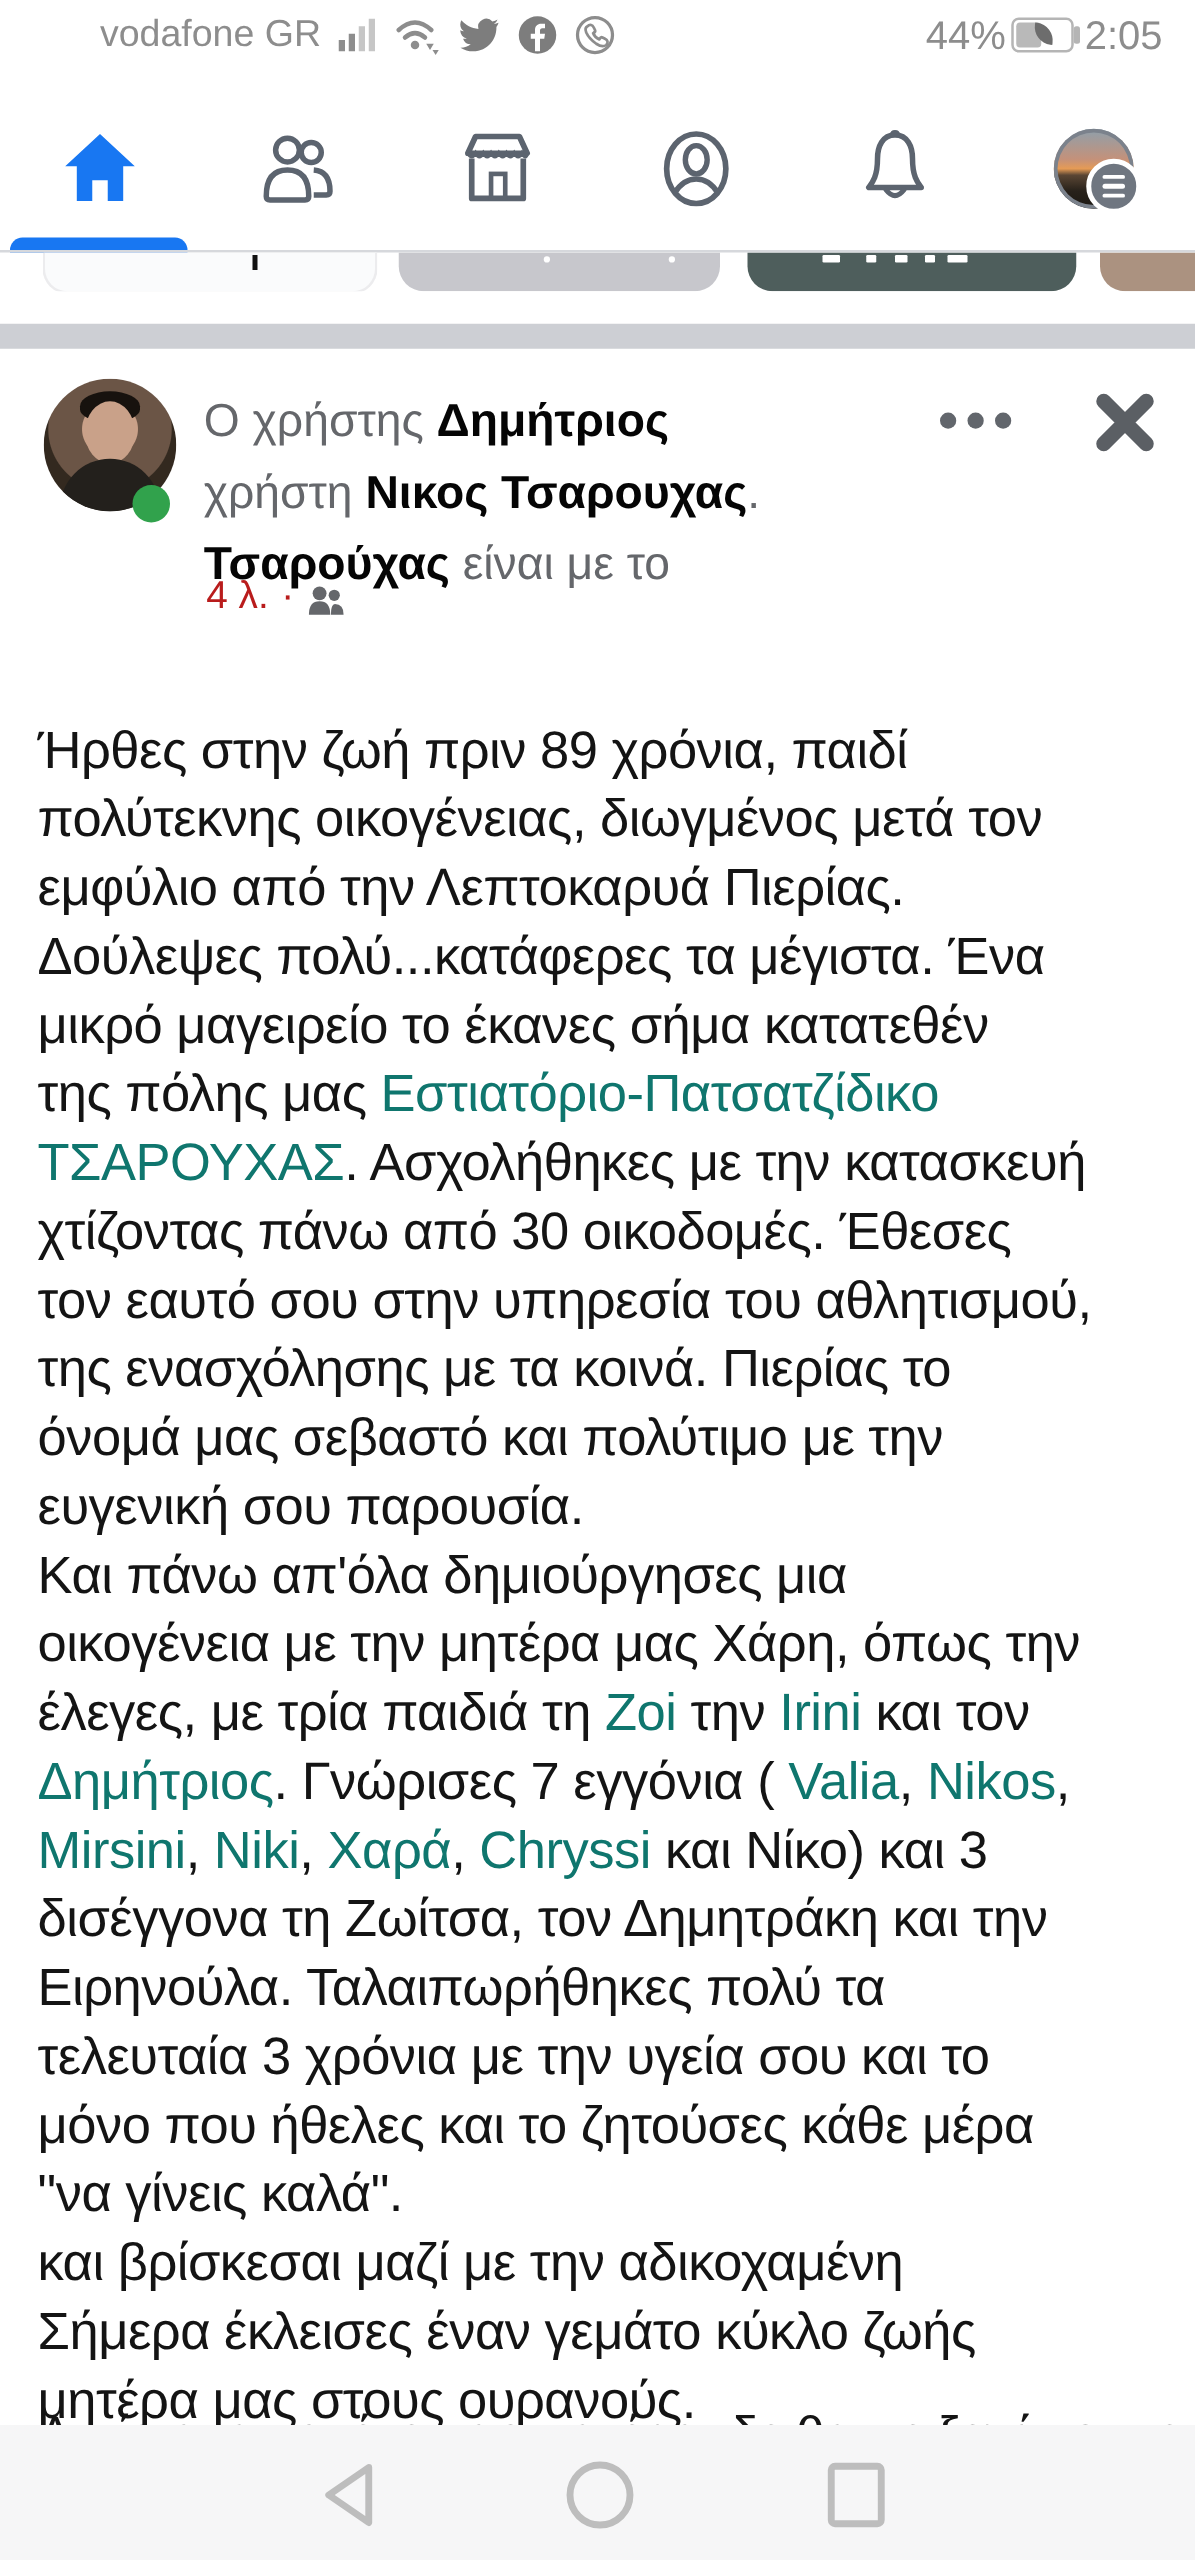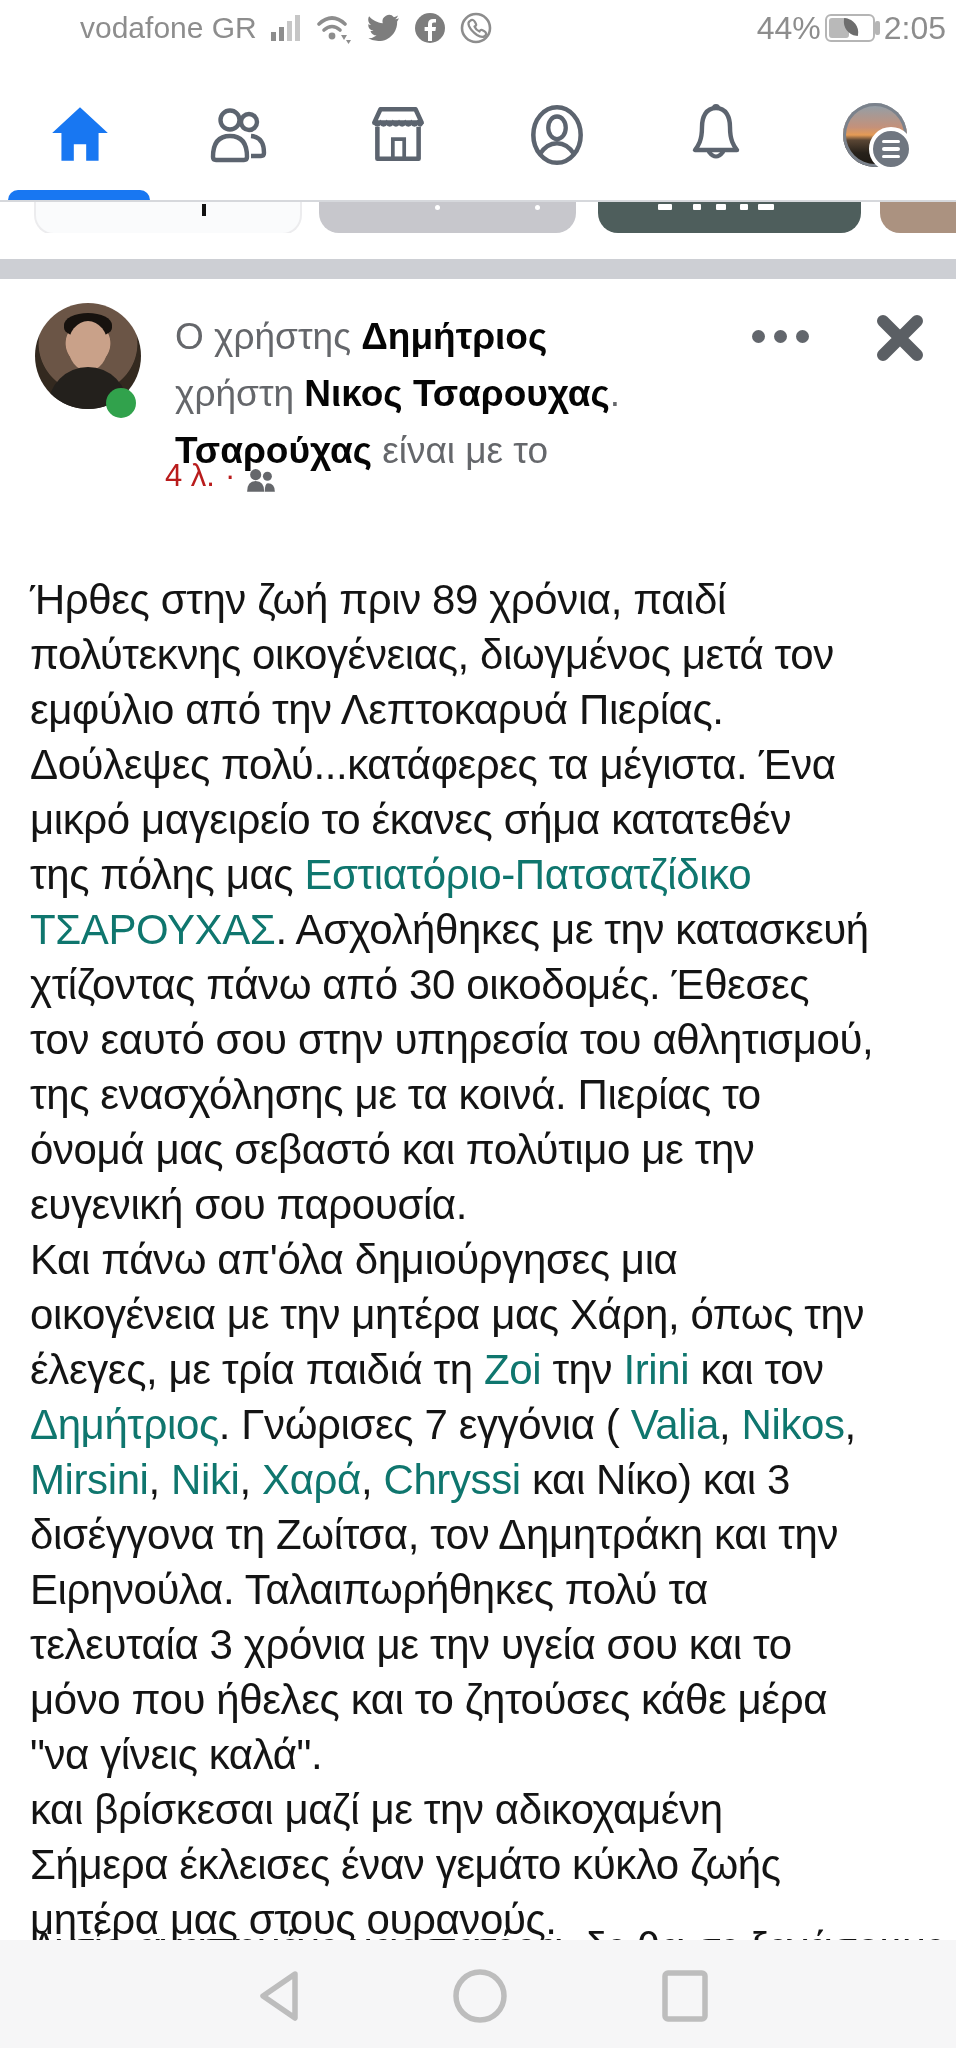--- a/index.html
+++ b/index.html
@@ -2,21 +2,21 @@
 <html><head>
 <meta charset="utf-8">
 <style>
   html,body{margin:0;padding:0;background:#e9e9e9;}
   .screen{position:relative;width:956px;height:2048px;background:#ffffff;overflow:hidden;
           font-family:"Liberation Sans",sans-serif;-webkit-font-smoothing:antialiased;}
   
   .statusbar{position:absolute;left:0;top:0;width:956px;height:56px;background:#fff;}
   .sb-left{position:absolute;left:80px;top:0;height:56px;display:flex;align-items:center;gap:12px;}
   .sb-carrier{font-size:30px;color:#8d8d8d;}
-  .sb-right{position:absolute;right:10px;top:0;height:56px;display:flex;align-items:center;gap:4px;}
+  .sb-right{position:absolute;right:26px;top:0;height:56px;display:flex;align-items:center;gap:4px;}
   .sb-pct,.sb-time{font-size:32px;color:#8d8d8d;}
   .battery{position:relative;width:46px;height:24px;border:2px solid #b5b5b5;border-radius:6px;background:#fff;}
   .battery .fill{position:absolute;left:2px;top:2px;bottom:2px;width:44%;background:#b9b9b9;border-radius:3px;}
   .battery .leaf{position:absolute;left:16px;top:3px;width:16px;height:16px;background:#6d6d6d;
                  border-radius:0 90% 0 90%;transform:rotate(8deg);}
   .battery-nub{width:5px;height:14px;background:#b5b5b5;border-radius:2px;margin-left:-4px;}
   
   .fbnav{position:absolute;left:0;top:56px;width:956px;height:146px;background:#fff;}
   .fbnav .tab{position:absolute;top:34px;width:159px;height:90px;display:flex;align-items:center;justify-content:center;}
   .indicator{position:absolute;left:8px;top:134px;width:142px;height:12px;background:#1877f2;border-radius:10px 10px 0 0;}
@@ -40,21 +40,21 @@
   
   .band{position:absolute;left:0;top:259px;width:956px;height:20px;background:#cdcfd4;}
   
   .avatar{position:absolute;left:35px;top:303px;width:106px;height:106px;border-radius:50%;overflow:hidden;
      background:radial-gradient(circle at 50% 38%,#caa189 0 26%,#6b5546 27% 58%,#33291f 59% 100%),
      linear-gradient(180deg,#5c4a3a,#241d15);}
   .avatar .shirt{position:absolute;left:13px;top:64px;width:80px;height:50px;border-radius:40px 40px 0 0;background:#23201c;}
   .avatar .face{position:absolute;left:33px;top:18px;width:40px;height:50px;border-radius:50%;background:#c9a189;}
   .avatar .hair{position:absolute;left:29px;top:10px;width:48px;height:24px;border-radius:50% 50% 40% 40%;background:#17120e;}
   .online-dot{position:absolute;left:106px;top:388px;width:30px;height:30px;border-radius:50%;background:#31a24c;}
-  .htext{position:absolute;left:175px;top:308px;width:620px;}
+  .htext{position:absolute;left:163px;top:308px;width:620px;}
   .hline{height:57px;line-height:57px;font-size:37px;color:#65676b;white-space:nowrap;}
   .hb{font-weight:700;color:#050505;}
   .meta{position:absolute;left:165px;top:458px;display:flex;align-items:flex-end;gap:10px;
         font-size:31px;color:#b91c1c;}
   .dots{position:absolute;left:752px;top:326px;width:60px;height:20px;display:flex;gap:9px;align-items:center;}
   .dots i{width:13px;height:13px;border-radius:50%;background:#62666c;}
   .closex{position:absolute;left:874px;top:312px;width:52px;height:52px;}
   .closex svg{display:block;}
   
   .pbody{position:absolute;left:30px;top:572px;width:912px;}

